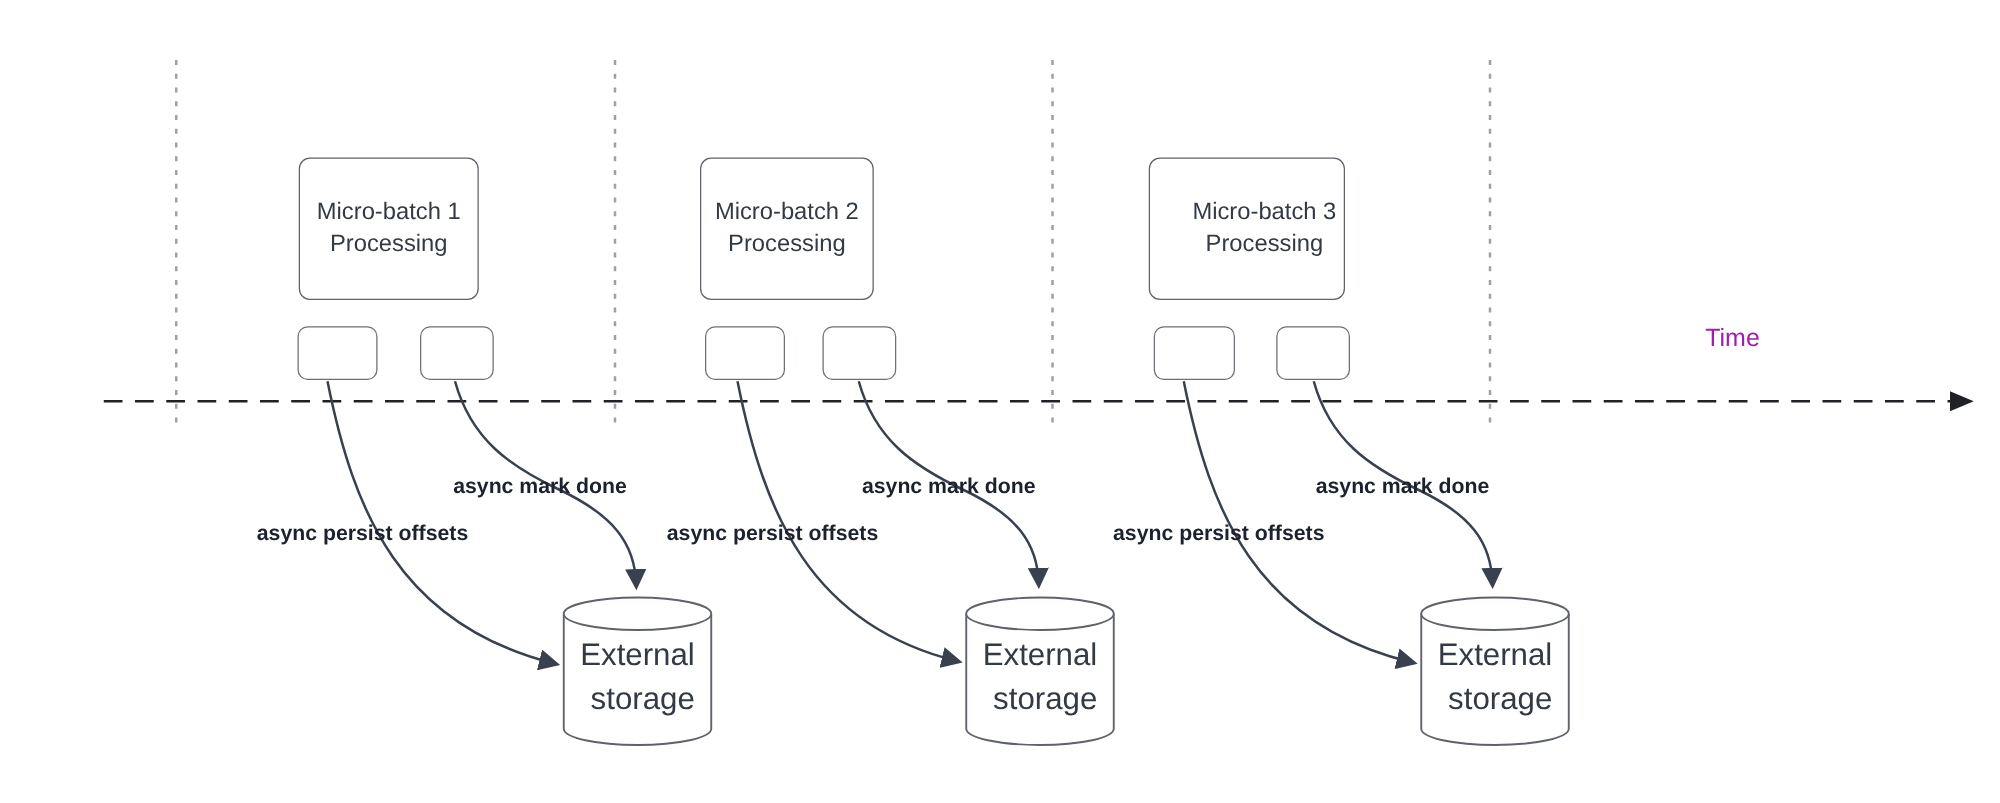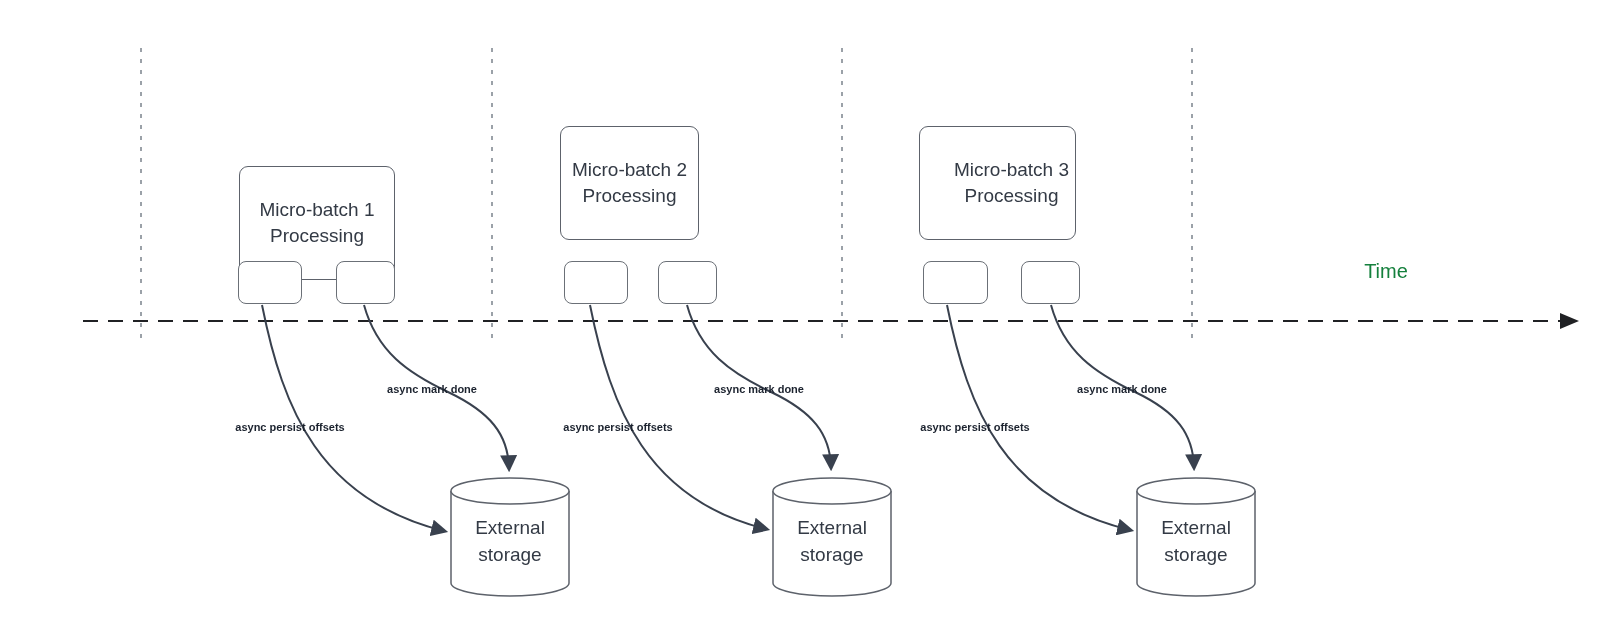--- a/index.html
+++ b/index.html
@@ -31,38 +31,38 @@
     position: absolute;
     border: 1.5px solid #6b7077;
     border-radius: 8px;
     background: #ffffff;
     box-sizing: border-box;
   }
   .edge-label {
     position: absolute;
     transform: translate(-50%, -50%);
     font-weight: bold;
-    font-size: 11px;
+    font-size: 17px;
     color: #1b222e;
     white-space: nowrap;
   }
   .storage-label {
     position: absolute;
     transform: translate(-50%, -50%);
-    text-align: center;
-    font-size: 19px;
+    text-align: right;
+    font-size: 25px;
     color: #333a45;
     line-height: 1.4;
     white-space: pre-line;
   }
   .time-label {
     position: absolute;
     transform: translate(-50%, -50%);
     font-size: 20px;
-    color: #15803d;
+    color: #a21caf;
     white-space: nowrap;
   }
 </style>
 </head>
 <body>
 
 <div class="canvas">
 
   <svg class="layer" width="1600" height="642" viewBox="0 0 1600 642">
     <defs>
@@ -97,21 +97,21 @@
       <path d="M 773 491 L 773 583 A 59 13 0 0 0 891 583 L 891 491" fill="#ffffff" stroke="#5d626b" stroke-width="1.5"></path>
       <ellipse cx="832" cy="491" rx="59" ry="13" fill="#ffffff" stroke="#5d626b" stroke-width="1.5"></ellipse>
     </g>
 
     <g>
       <path d="M 1137 491 L 1137 583 A 59 13 0 0 0 1255 583 L 1255 491" fill="#ffffff" stroke="#5d626b" stroke-width="1.5"></path>
       <ellipse cx="1196" cy="491" rx="59" ry="13" fill="#ffffff" stroke="#5d626b" stroke-width="1.5"></ellipse>
     </g>
   </svg>
 
-  <div class="node" style="left:239px; top:126px; width:156px; height:114px;margin-top:40px;">Micro-batch 1
+  <div class="node" style="left:239px; top:126px; width:144px; height:114px;">Micro-batch 1
 Processing</div>
   <div class="node" style="left:560px; top:126px; width:139px; height:114px;">Micro-batch 2
 Processing</div>
   <div class="node" style="left:919px; top:126px; width:157px; height:114px;padding-left:28px;">Micro-batch 3
 Processing</div>
 
   <div class="small-node" style="left:238px; top:261px; width:64px; height:43px;"></div>
   <div class="small-node" style="left:336px; top:261px; width:59px; height:43px;"></div>
 
   <div class="small-node" style="left:564px; top:261px; width:64px; height:43px;"></div>

